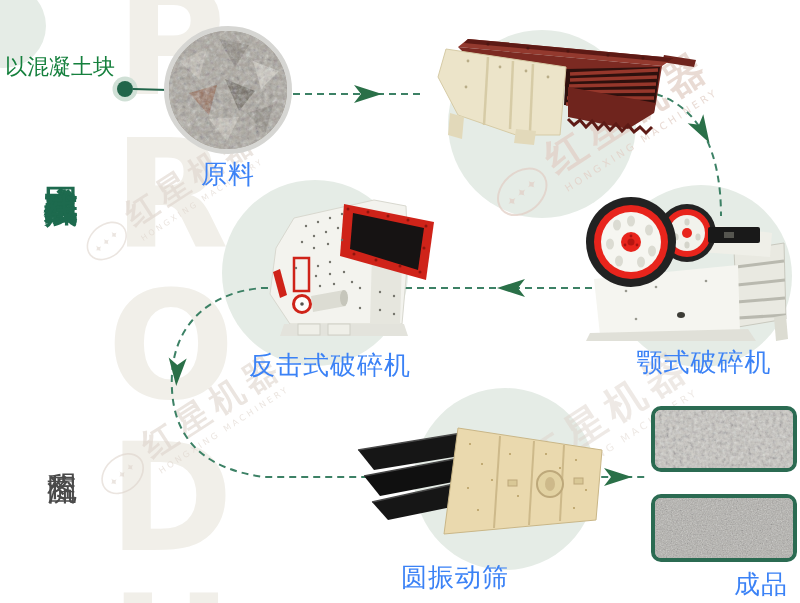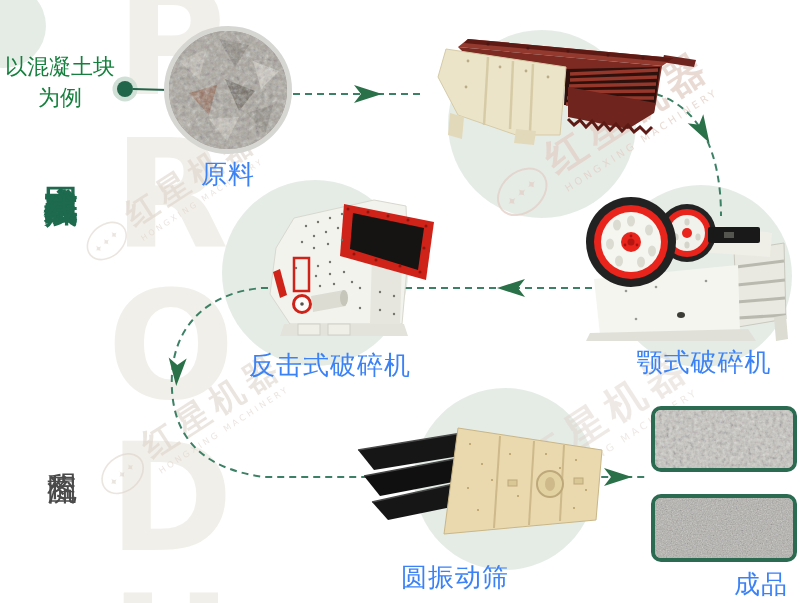--- a/index.html
+++ b/index.html
@@ -347,16 +347,15 @@
   <div class="flow-label" style="left:624px;top:345px;width:160px;">颚式破碎机</div>
   <div class="flow-label" style="left:235px;top:348px;width:190px;">反击式破碎机</div>
   <div class="flow-label" style="left:375px;top:560px;width:160px;">圆振动筛</div>
   <div class="flow-label" style="left:711px;top:567px;width:100px;">成品</div>
 
   <div class="side-title">固定式破碎生产线</div>
   <div class="side-subtitle">流程图</div>
 
   <div class="annotation">
     <div>以混凝土块</div>
-    <div>为例</div>
   </div>
 
 </div>
 
 </body></html>

